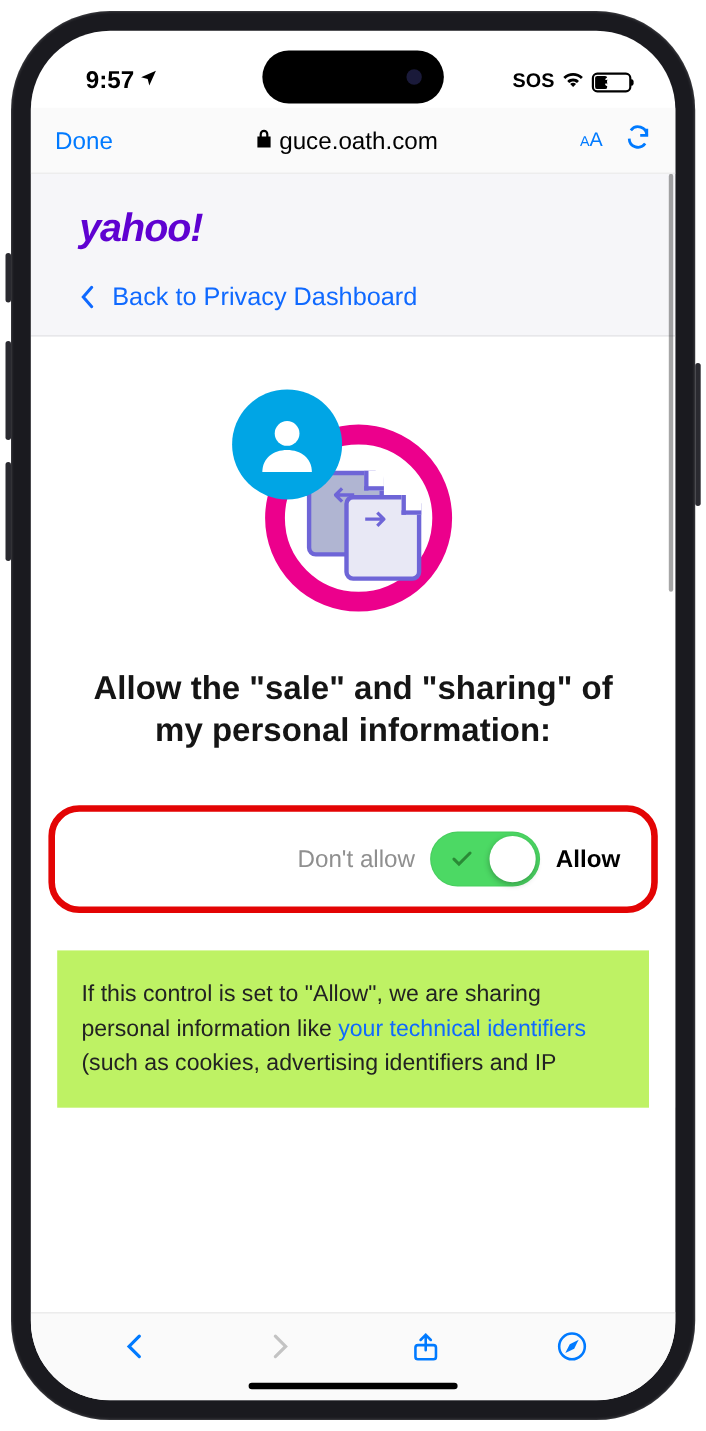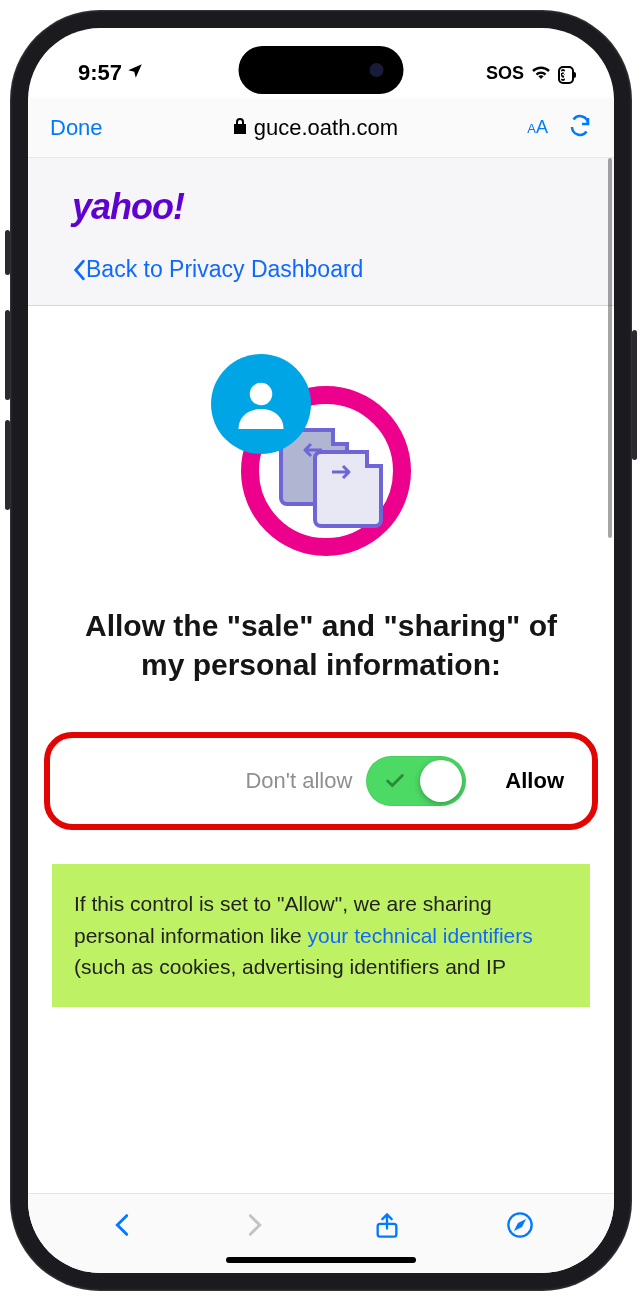--- a/index.html
+++ b/index.html
@@ -58,21 +58,21 @@
       font-weight: 600;
       font-size: 22px;
     }
     .status-left { display: flex; align-items: center; gap: 4px; }
     .status-right { display: flex; align-items: flex-end; gap: 6px; font-size: 18px; font-weight: 700; }
     .loc-arrow { font-size: 18px; color: #000; }
     .wifi-icon { width: 22px; height: 16px; }
     .battery {
       display: inline-flex;
       align-items: center;
-      width: 16px;
+      width: 36px;
       height: 18px;
       border: 2px solid #000;
       border-radius: 5px;
       position: relative;
       padding: 1px;
     }
     .battery::after {
       content:'';
       position: absolute;
       right: -4px;
@@ -133,20 +133,21 @@
       font-size: 36px;
       font-weight: 800;
       color: #5f01d1;
       letter-spacing: -1px;
       font-style: italic;
     }
     .back-link {
       margin-top: 28px;
       display: flex;
       align-items: center;
+      gap: 16px;
       color: #0f69ff;
       font-size: 23px;
       font-weight: 400;
     }
     .back-chevron { width: 14px; height: 22px; }
     .page-body {
       background: #fff;
       padding: 40px 24px 0 24px;
       text-align: center;
     }
@@ -206,21 +207,21 @@
       border: 6px solid #e30404;
       border-radius: 28px;
       padding: 18px 28px;
       display: flex;
       align-items: center;
       justify-content: flex-end;
       gap: 14px;
       margin: 0 -8px;
     }
     .toggle-label-off { color: #8f8f8f; font-size: 22px; }
-    .toggle-label-on  { color: #000; font-size: 22px; font-weight: 700; margin-left: 25px; }
+    .toggle-label-on  { color: #000; font-size: 22px; font-weight: 700; }
     .toggle-switch {
       width: 100px; height: 50px;
       background: #4cd964;
       border-radius: 30px;
       position: relative;
       box-shadow: inset 0 0 0 1px rgba(0,0,0,0.05);
     }
     .toggle-knob {
       position: absolute;
       right: 4px; top: 4px;

